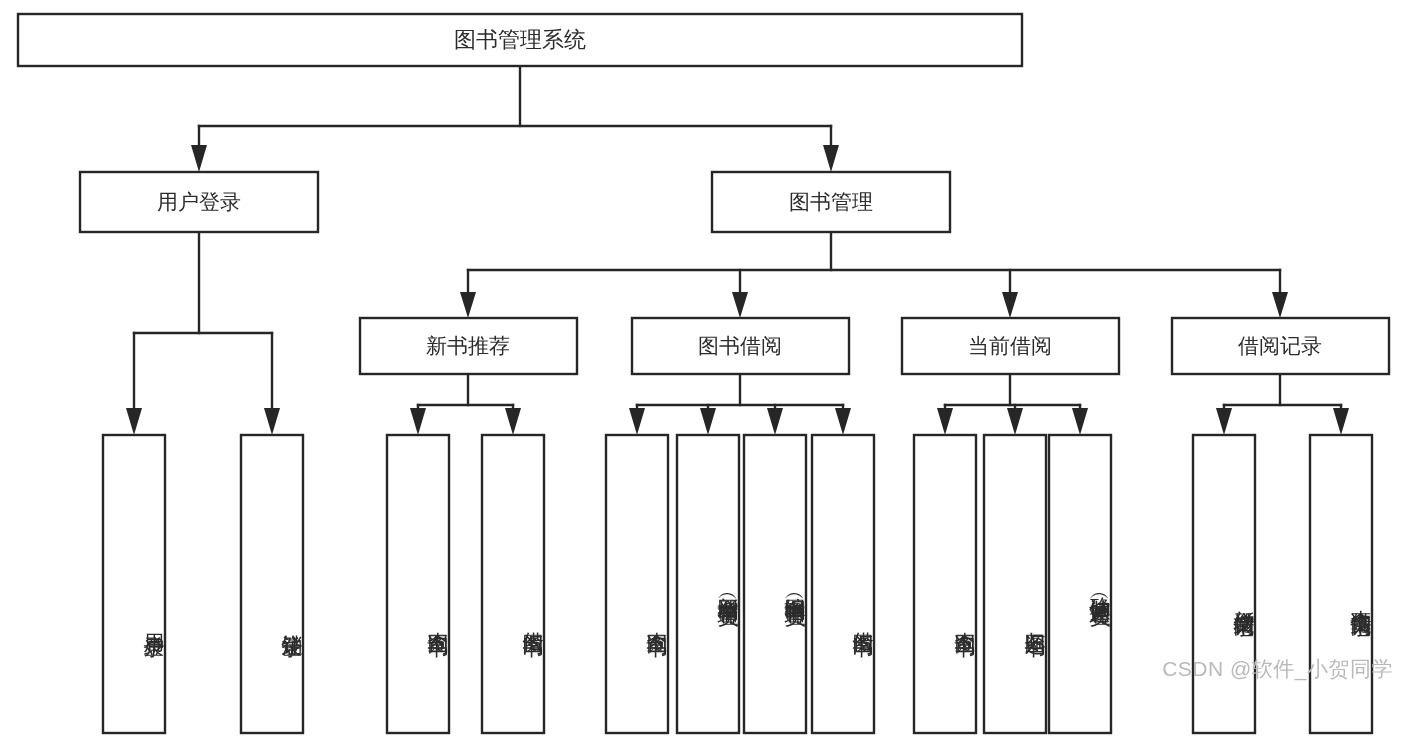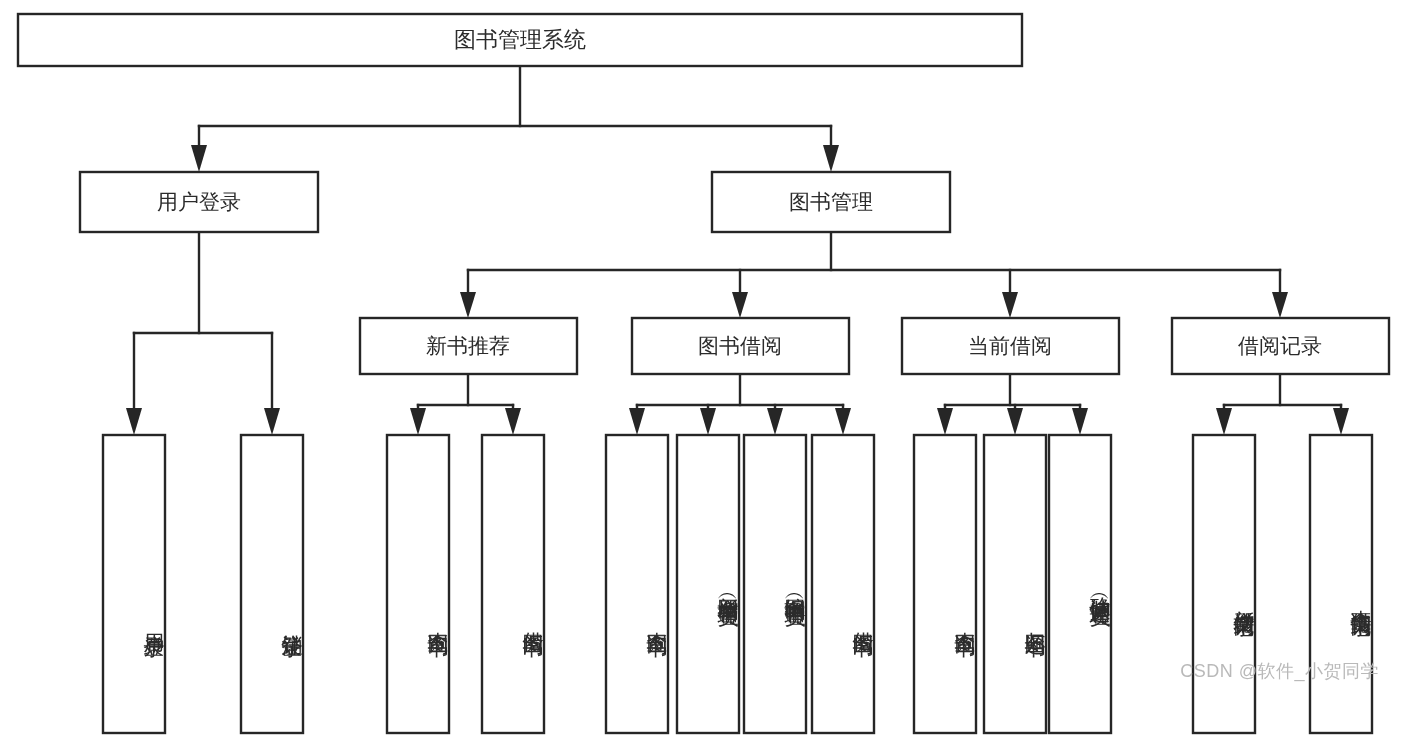--- a/index.html
+++ b/index.html
@@ -64,24 +64,24 @@
     letter-spacing: 1.5px;
     text-align: center;
     pointer-events: none;
     display: flex;
     align-items: flex-start;
     justify-content: center;
     white-space: nowrap;
   }
   .watermark {
     position: absolute;
-    right: 26px;
+    right: 12px;
     bottom: 6px;
     font-family: "Liberation Sans", "DejaVu Sans", sans-serif;
-    font-size: 18px;
+    font-size: 21px;
     color: #b9b9b9;
     letter-spacing: 0.5px;
     user-select: none;
     white-space: nowrap;
   }
 </style>
 </head>
 <body>
 
 <div id="diagram-root">

